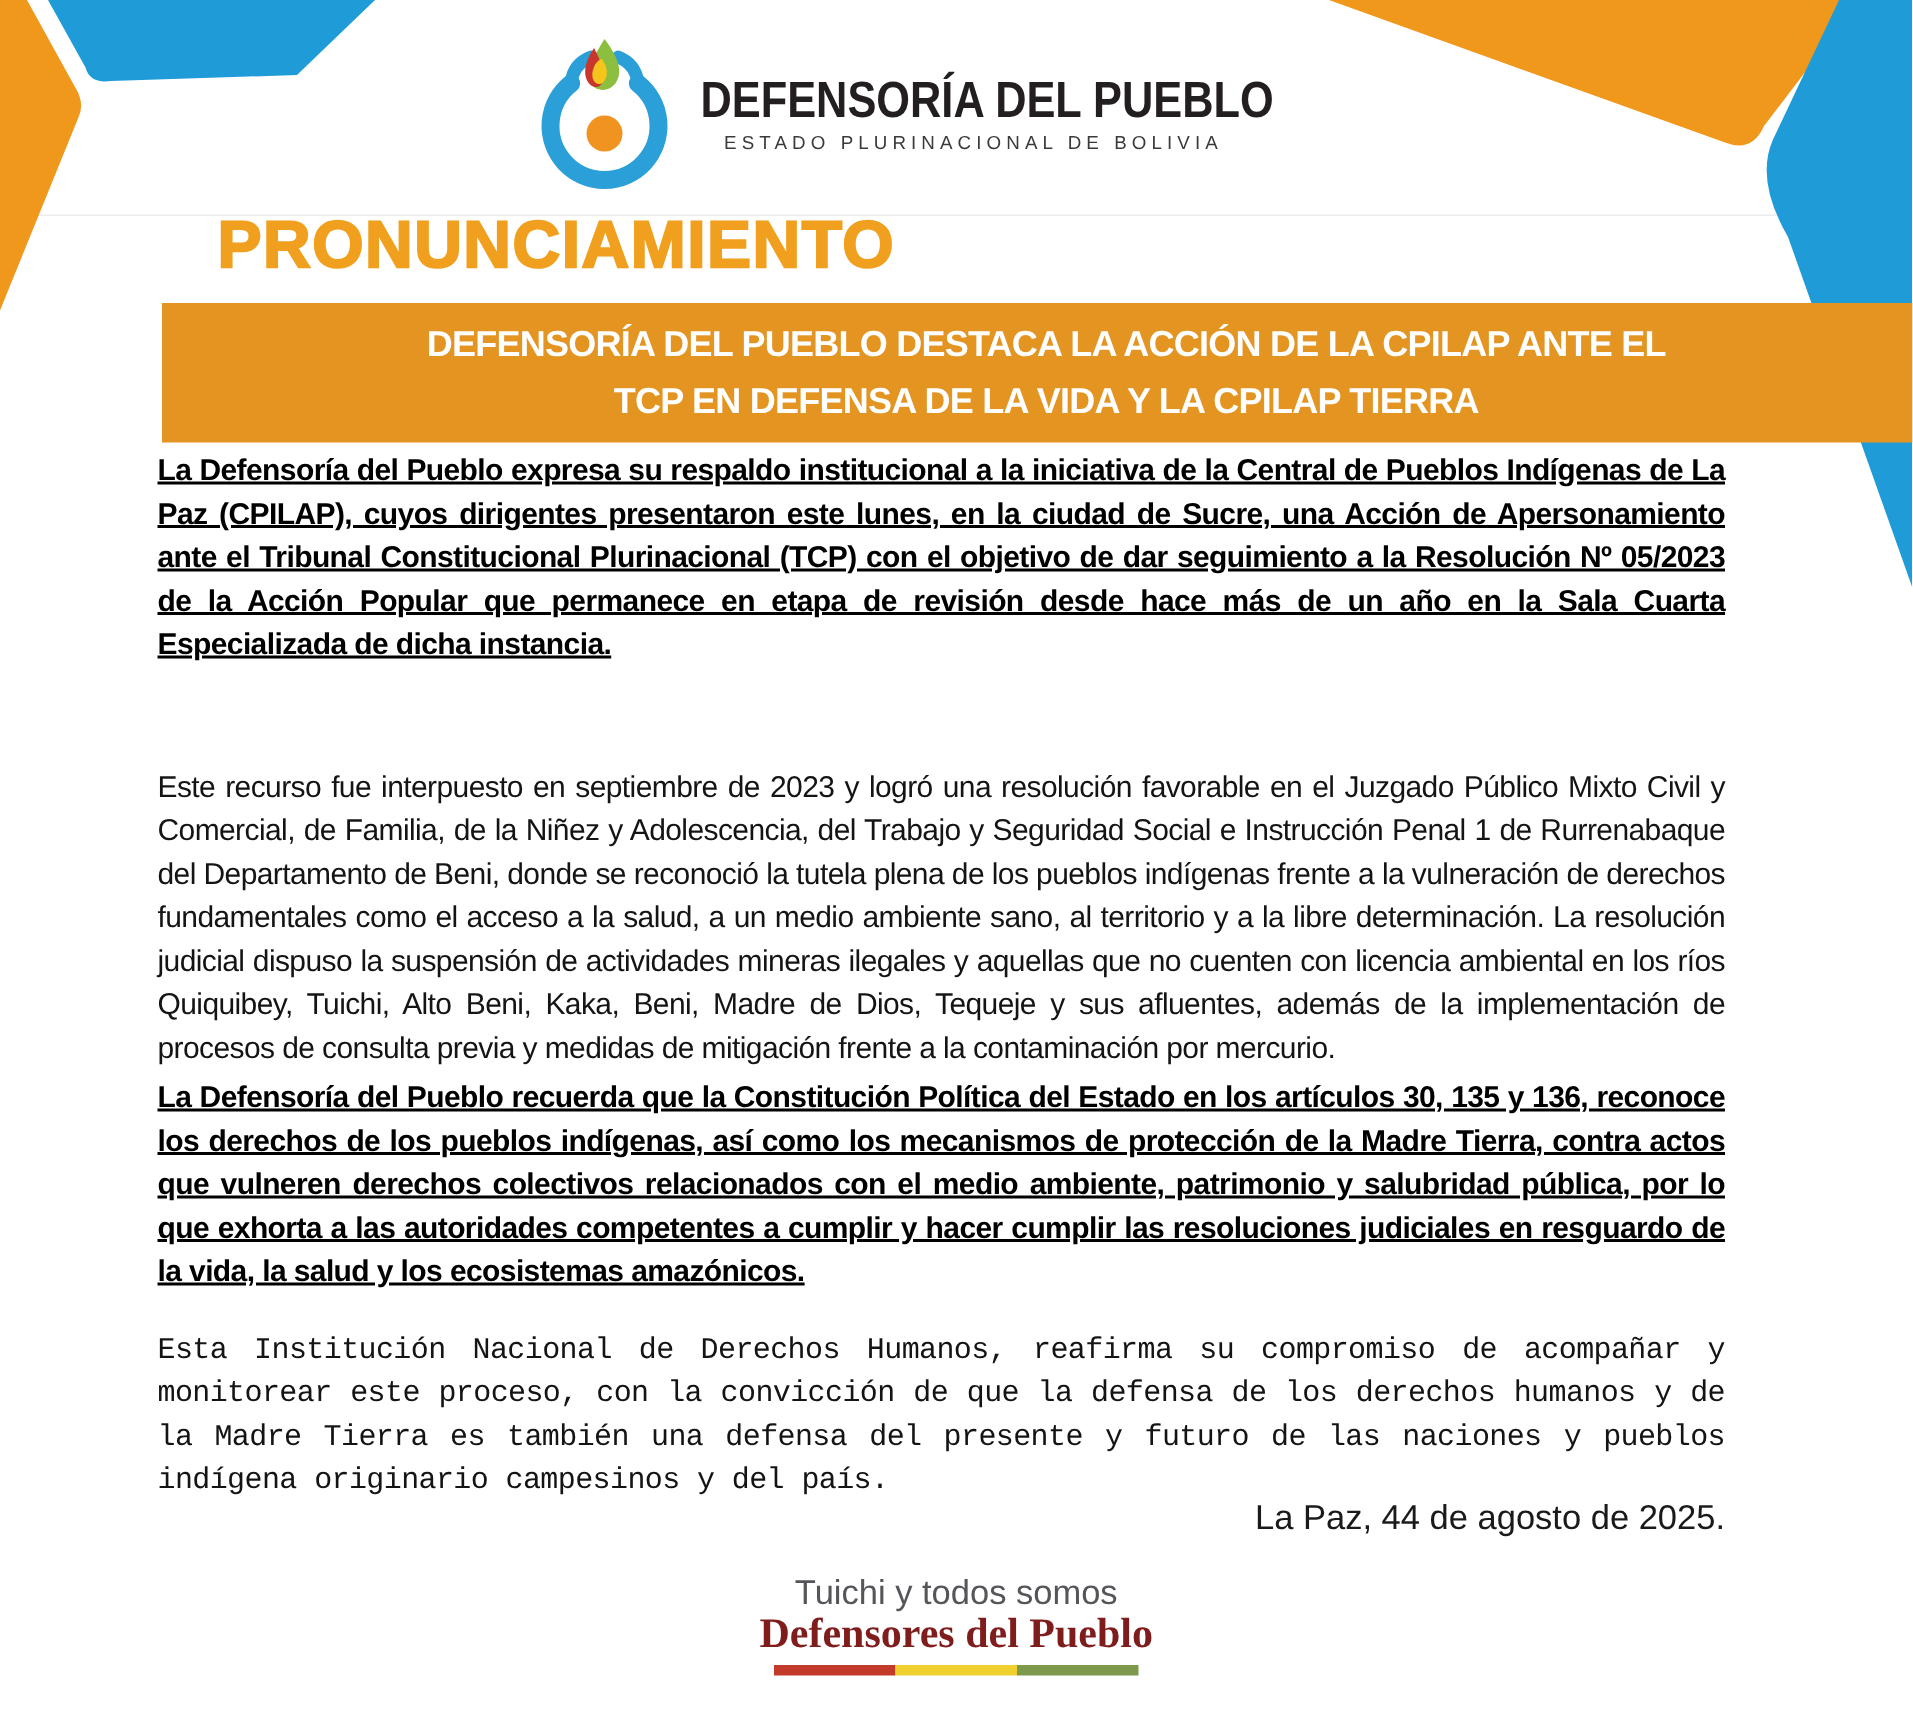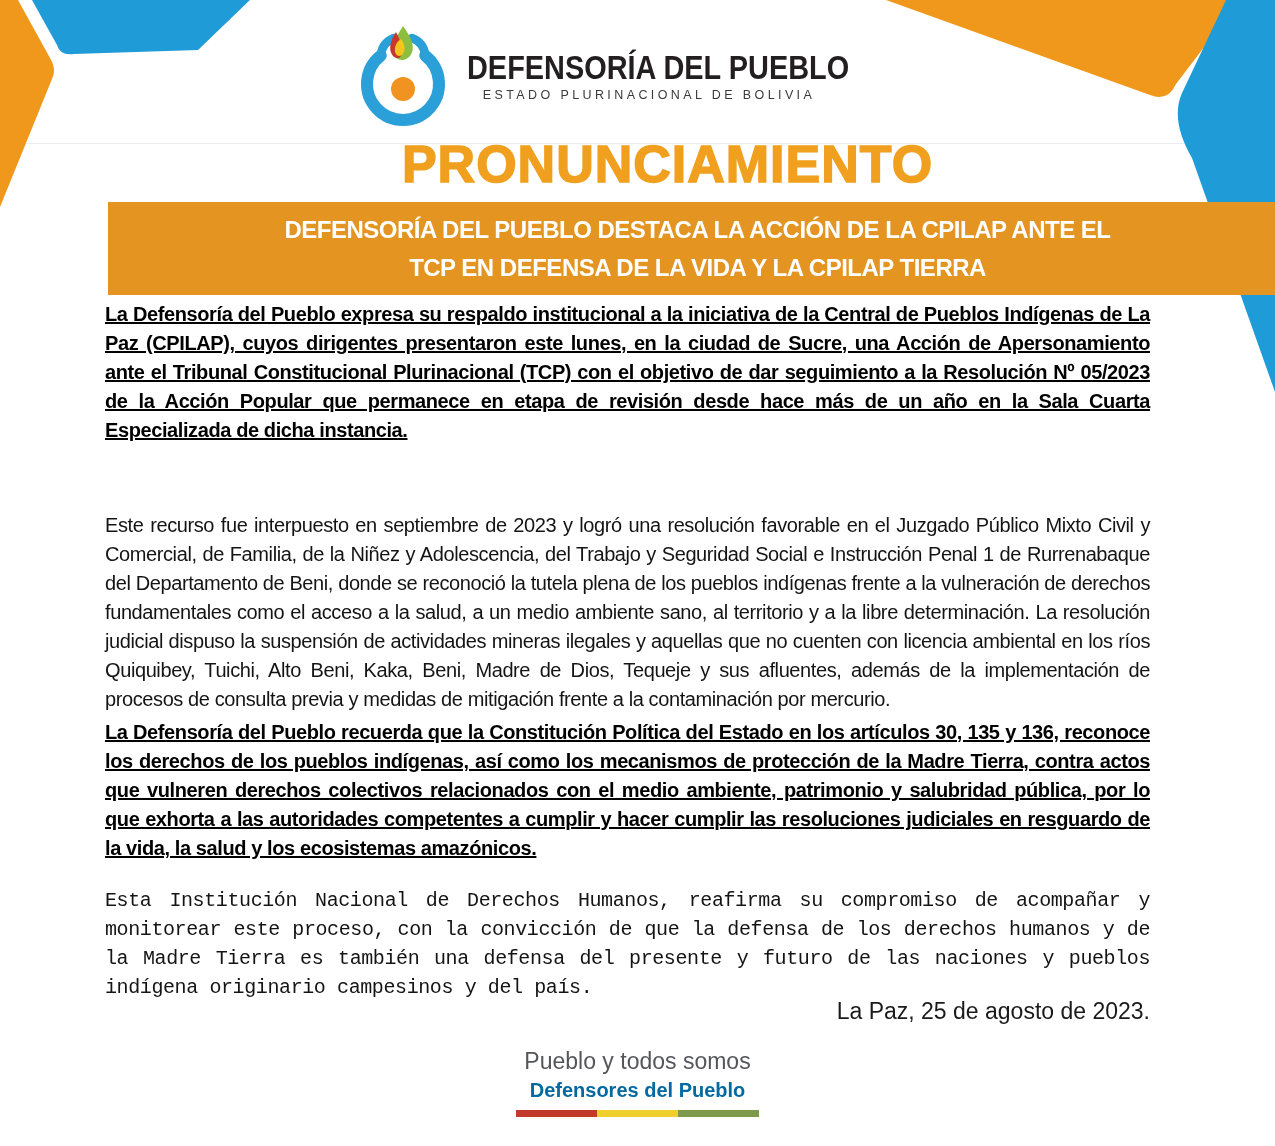--- a/index.html
+++ b/index.html
@@ -26,22 +26,22 @@
   .logo-text{display:flex;flex-direction:column;justify-content:center;}
   .logo-name{
     font-size:34px;font-weight:700;color:#231f20;letter-spacing:0;
     transform:scaleX(0.85);transform-origin:left center;white-space:nowrap;line-height:1.05;
   }
   .logo-sub{
     font-size:12.5px;font-weight:400;color:#3a3a3a;letter-spacing:3.4px;white-space:nowrap;margin-top:3px;padding-left:16px;
   }
   
   .doc-title{
-    position:absolute;top:128px;left:105px;width:1045px;z-index:2;text-align:center;
-    font-size:52px;font-weight:700;letter-spacing:1px;color:var(--c-title,#f0a01e);
+    position:absolute;top:128px;left:105px;width:1045px;z-index:2;text-align:left;
+    font-size:44px;font-weight:700;letter-spacing:1px;color:var(--c-title,#f0a01e);
     -webkit-text-stroke:1.5px var(--c-title,#f0a01e);
     transform:translateX(40px);white-space:nowrap;line-height:72px;
   }
   
   .banner{
     position:absolute;top:202px;left:108px;width:1179px;height:93px;z-index:2;
     background:var(--c-banner,#e39421);display:flex;flex-direction:column;justify-content:center;
     text-align:center;color:#fff;font-weight:700;font-size:24px;line-height:38px;letter-spacing:-0.5px;
   }
   
@@ -54,21 +54,21 @@
   .date-line{
     position:absolute;top:998px;left:105px;width:1045px;z-index:2;
     text-align:right;font-size:23px;color:#1a1a1a;
   }
   
   .footer{
     position:absolute;top:1048px;left:0;width:1275px;z-index:2;
     display:flex;flex-direction:column;align-items:center;
   }
   .footer-line1{font-size:23px;color:#55565a;line-height:26px;}
-  .footer-line2{font-size:20px;font-weight:700;color:#0369a1;line-height:32px;}
+  .footer-line2{font-size:28px;font-weight:700;color:#7f1d1d;line-height:32px;font-family:Liberation Serif, serif;}
   .flag-bar{display:flex;width:244px;height:7px;margin-top:4px;}
   .flag-bar .seg{flex:1 1 0;}
   .seg-red{background:var(--c-bar-red,#c23a2a);}
   .seg-yellow{background:var(--c-bar-yellow,#efd02f);}
   .seg-green{background:var(--c-bar-green,#7d9a4c);}
 </style>
 </head>
 <body>
 
 <div id="page">
@@ -107,24 +107,24 @@
   <div class="banner">
     <div>DEFENSORÍA DEL PUEBLO DESTACA LA ACCIÓN DE LA CPILAP ANTE EL</div>
     <div>TCP EN DEFENSA DE LA VIDA Y LA CPILAP TIERRA</div>
   </div>
 
   <div id="p1" class="para bold">La Defensoría del Pueblo expresa su respaldo institucional a la iniciativa de la Central de Pueblos Indígenas de La Paz (CPILAP), cuyos dirigentes presentaron este lunes, en la ciudad de Sucre, una Acción de Apersonamiento ante el Tribunal Constitucional Plurinacional (TCP) con el objetivo de dar seguimiento a la Resolución Nº 05/2023 de la Acción Popular que permanece en etapa de revisión desde hace más de un año en la Sala Cuarta Especializada de dicha instancia.</div>
   <div id="p2" class="para">Este recurso fue interpuesto en septiembre de 2023 y logró una resolución favorable en el Juzgado Público Mixto Civil y Comercial, de Familia, de la Niñez y Adolescencia, del Trabajo y Seguridad Social e Instrucción Penal 1 de Rurrenabaque del Departamento de Beni, donde se reconoció la tutela plena de los pueblos indígenas frente a la vulneración de derechos fundamentales como el acceso a la salud, a un medio ambiente sano, al territorio y a la libre determinación. La resolución judicial dispuso la suspensión de actividades mineras ilegales y aquellas que no cuenten con licencia ambiental en los ríos Quiquibey, Tuichi, Alto Beni, Kaka, Beni, Madre de Dios, Tequeje y sus afluentes, además de la implementación de procesos de consulta previa y medidas de mitigación frente a la contaminación por mercurio.</div>
   <div id="p3" class="para bold">La Defensoría del Pueblo recuerda que la Constitución Política del Estado en los artículos 30, 135 y 136, reconoce los derechos de los pueblos indígenas, así como los mecanismos de protección de la Madre Tierra, contra actos que vulneren derechos colectivos relacionados con el medio ambiente, patrimonio y salubridad pública, por lo que exhorta a las autoridades competentes a cumplir y hacer cumplir las resoluciones judiciales en resguardo de la vida, la salud y los ecosistemas amazónicos.</div>
   <div id="p4" class="para">Esta Institución Nacional de Derechos Humanos, reafirma su compromiso de acompañar y monitorear este proceso, con la convicción de que la defensa de los derechos humanos y de la Madre Tierra es también una defensa del presente y futuro de las naciones y pueblos indígena originario campesinos y del país.</div>
 
-  <div class="date-line">La Paz, 25 de agosto de 2023.</div>
+  <div class="date-line">La Paz, 44 de agosto de 2025.</div>
 
   <div class="footer">
-    <div class="footer-line1">Pueblo y todos somos</div>
+    <div class="footer-line1">Tuichi y todos somos</div>
     <div class="footer-line2">Defensores del Pueblo</div>
     <div class="flag-bar">
       <div class="seg seg-red"></div>
       <div class="seg seg-yellow"></div>
       <div class="seg seg-green"></div>
     </div>
   </div>
 
 </div>
 

